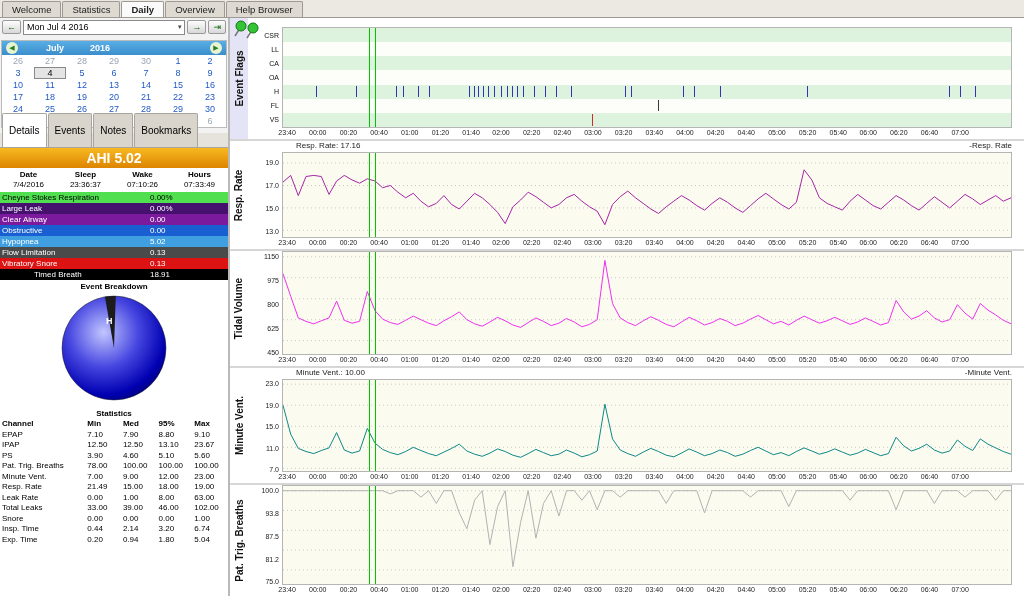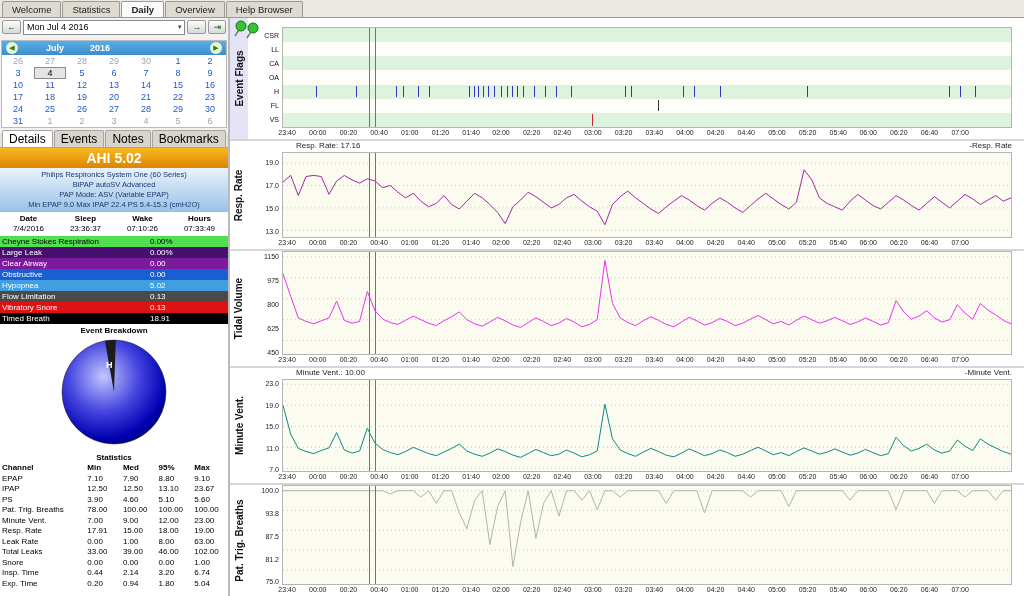--- a/index.html
+++ b/index.html
@@ -28,21 +28,21 @@
   .cal-arrow { width:12px; height:12px; border-radius:50%; background:#e8f4d0; color:#2a7a2a; font-size:7px; display:flex; align-items:center; justify-content:center; }
   .cal-arrow.right { margin-left:auto; }
   .daynames { display:grid; grid-template-columns:repeat(7,1fr); font-size:8px; color:#333; border-bottom:1px solid #ddd; }
   .daynames span { text-align:center; padding:2px 0; }
   .cal-grid { display:grid; grid-template-columns:repeat(7,1fr); }
   .cal-cell { font-size:9px; text-align:center; height:12px; line-height:12px; color:#2058c8; }
   .cal-cell.out { color:#9aa6b4; }
   .cal-cell.sel { background:#e4e4e4; border:1px solid #8a8a8a; color:#000; line-height:10px; }
 
   .dtabs { height:15px; display:flex; align-items:flex-end; background:#e6e3dc; border-bottom:1px solid #a8a59e; padding-left:2px; gap:1px; margin-top:1px; }
-  .dtab { font-size:12px; padding:1px 6px; border:1px solid #a8a59e; border-bottom:none; background:#d9d5cc; border-radius:2px 2px 0 0; }
+  .dtab { font-size:10px; padding:11px 6px; border:1px solid #a8a59e; border-bottom:none; background:#d9d5cc; border-radius:2px 2px 0 0; }
   .dtab.active { background:#ffffff; }
 
   .details { flex:1; background:#fff; display:flex; flex-direction:column; min-height:0; overflow:hidden; }
   .ahi { height:20px; background:linear-gradient(#f7b921,#dd8400); color:#fff; font-size:14px; font-weight:bold; display:flex; align-items:center; justify-content:center; }
   .machine { height:44px; background:linear-gradient(#eaf3fc,#98c1e8); color:#173a6e; font-size:7.5px; text-align:center; display:flex; flex-direction:column; justify-content:center; line-height:10px; }
   .session { display:flex; flex-wrap:wrap; font-size:8px; padding:2px 0; }
   .session .cell { width:25%; text-align:center; line-height:10px; }
   .session .hd { font-weight:bold; }
   .ev-row { height:11px; display:flex; align-items:center; font-size:8px; }
   .ev-l { flex:1; padding-left:2px; }
@@ -171,26 +171,20 @@
           <span class="dtab active">Details</span>
           <span class="dtab">Events</span>
           <span class="dtab">Notes</span>
           <span class="dtab">Bookmarks</span>
         </div>
 
       <div class="details">
         <div class="ahi">
           <span>AHI 5.02</span>
         </div>
-        <div class="machine">
-          <div>Philips Respironics System One (60 Series)</div>
-          <div>BiPAP autoSV Advanced</div>
-          <div>PAP Mode: ASV (Variable EPAP)</div>
-          <div>Min EPAP 9.0 Max IPAP 22.4 PS 5.4-15.3 (cmH2O)</div>
-        </div>
         <div class="session">
           <span class="cell hd">Date</span>
           <span class="cell hd">Sleep</span>
           <span class="cell hd">Wake</span>
           <span class="cell hd">Hours</span>
           <span class="cell">7/4/2016</span>
           <span class="cell">23:36:37</span>
           <span class="cell">07:10:26</span>
           <span class="cell">07:33:49</span>
         </div>
@@ -216,21 +210,21 @@
               <span class="ev-v">5.02</span>
             </div>
             <div class="ev-row" style="background: rgb(74, 74, 74); color: rgb(255, 255, 255);">
               <span class="ev-l">Flow Limitation</span>
               <span class="ev-v">0.13</span>
             </div>
             <div class="ev-row" style="background: rgb(221, 18, 18); color: rgb(255, 255, 255);">
               <span class="ev-l">Vibratory Snore</span>
               <span class="ev-v">0.13</span>
             </div>
-            <div class="ev-row" style="background: rgb(0, 0, 0); color: rgb(255, 255, 255);">
+            <div class="ev-row" style="background: rgb(0, 0, 0); color: rgb(255, 255, 255); padding-left: 32px;">
               <span class="ev-l">Timed Breath</span>
               <span class="ev-v">18.91</span>
             </div>
           </div>
 
         <div class="breakdown">
           <div class="bd-title">Event Breakdown</div>
           <svg width="112" height="112">
             <defs>
               <radialGradient id="pieGrad" cx="40%" cy="35%" r="75%">
@@ -287,21 +281,21 @@
                 </tr>
                 <tr>
                   <td>Minute Vent.</td>
                   <td>7.00</td>
                   <td>9.00</td>
                   <td>12.00</td>
                   <td>23.00</td>
                 </tr>
                 <tr>
                   <td>Resp. Rate</td>
-                  <td>17.91</td>
+                  <td>21.49</td>
                   <td>15.00</td>
                   <td>18.00</td>
                   <td>19.00</td>
                 </tr>
                 <tr>
                   <td>Leak Rate</td>
                   <td>0.00</td>
                   <td>1.00</td>
                   <td>8.00</td>
                   <td>63.00</td>

